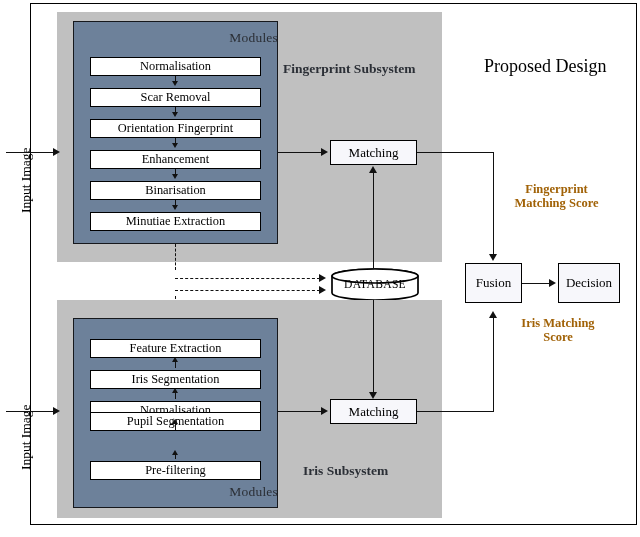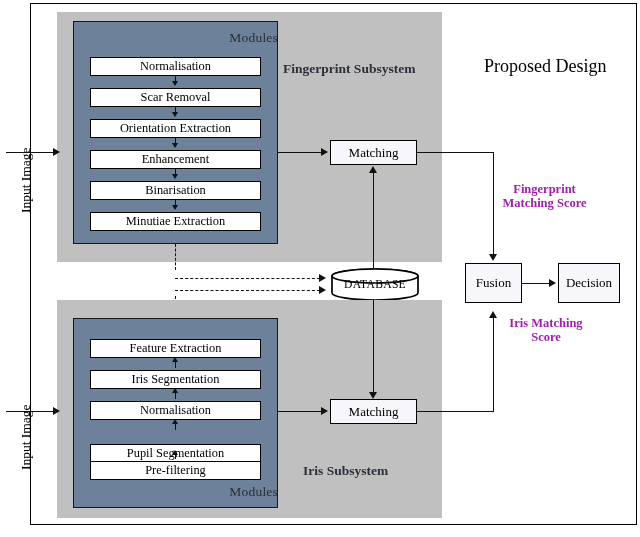--- a/index.html
+++ b/index.html
@@ -35,21 +35,21 @@
   
   .gbox{position:absolute;background:#f7f7fb;border:1.6px solid #000;
         box-sizing:border-box;display:flex;align-items:center;
         justify-content:center;font-size:13px;color:#000;white-space:nowrap;}
 
   
   .lbl{position:absolute;white-space:nowrap;font-size:13.5px;color:#000;}
   .lbl-sub{color:#2b2f36;font-weight:bold;font-size:13.5px;}
   .lbl-title{font-size:18px;color:#000;}
   .lbl-score{font-size:12.5px;line-height:14px;text-align:center;
-             font-weight:bold;color:#a21caf;white-space:normal;}
+             font-weight:bold;color:#a16207;white-space:normal;margin-left:12px;}
 
   
   .rot{position:absolute;font-size:13.5px;white-space:nowrap;
        transform-origin:0 0;transform:rotate(-90deg);color:#000;}
 
   
   .vline{position:absolute;width:0;border-left:1.7px solid #111;}
   .hline{position:absolute;height:0;border-top:1.7px solid #111;}
   .vthin{position:absolute;width:0;border-left:1.3px solid #111;}
   .dash-h{position:absolute;height:0;border-top:1.7px dashed #111;}
@@ -85,21 +85,21 @@
   <div class="lbl lbl-title" style="left:484px;top:56px;">Proposed Design</div>
 
   <div class="panel panel-fp"></div>
   <div class="lbl lbl-sub" style="left:283px;top:61px;">Fingerprint Subsystem</div>
 
   <div class="modbox modbox-fp"></div>
   <div class="mod-title" style="left:73px;top:30px;">Modules</div>
 
   <div class="pbox" style="top:57px;">Normalisation</div>
   <div class="pbox" style="top:88px;">Scar Removal</div>
-  <div class="pbox" style="top:119px;">Orientation Extraction</div>
+  <div class="pbox" style="top:119px;">Orientation Fingerprint</div>
   <div class="pbox" style="top:150px;">Enhancement</div>
   <div class="pbox" style="top:181px;">Binarisation</div>
   <div class="pbox" style="top:212px;">Minutiae Extraction</div>
 
   <div class="vthin" style="left:175px;top:76px;height:6px;"></div>
   <div class="ar ar-d-sm" style="left:172px;top:81px;"></div>
   <div class="vthin" style="left:175px;top:107px;height:6px;"></div>
   <div class="ar ar-d-sm" style="left:172px;top:112px;"></div>
   <div class="vthin" style="left:175px;top:138px;height:6px;"></div>
   <div class="ar ar-d-sm" style="left:172px;top:143px;"></div>
@@ -149,21 +149,21 @@
 
   <div class="panel panel-ir"></div>
   <div class="lbl lbl-sub" style="left:303px;top:463px;">Iris Subsystem</div>
 
   <div class="modbox modbox-ir"></div>
   <div class="mod-title" style="left:73px;top:484px;">Modules</div>
 
   <div class="pbox" style="top:339px;">Feature Extraction</div>
   <div class="pbox" style="top:370px;">Iris Segmentation</div>
   <div class="pbox" style="top:401px;">Normalisation</div>
-  <div class="pbox" style="top:444px;">Pupil Segmentation</div>
+  <div class="pbox" style="top:412px;">Pupil Segmentation</div>
   <div class="pbox" style="top:461px;">Pre-filtering</div>
 
   <div class="vthin" style="left:175px;top:453px;height:6px;"></div>
   <div class="ar ar-u-sm" style="left:172px;top:450px;"></div>
   <div class="vthin" style="left:175px;top:423px;height:7px;"></div>
   <div class="ar ar-u-sm" style="left:172px;top:419px;"></div>
   <div class="vthin" style="left:175px;top:392px;height:7px;"></div>
   <div class="ar ar-u-sm" style="left:172px;top:388px;"></div>
   <div class="vthin" style="left:175px;top:361px;height:7px;"></div>
   <div class="ar ar-u-sm" style="left:172px;top:357px;"></div>

